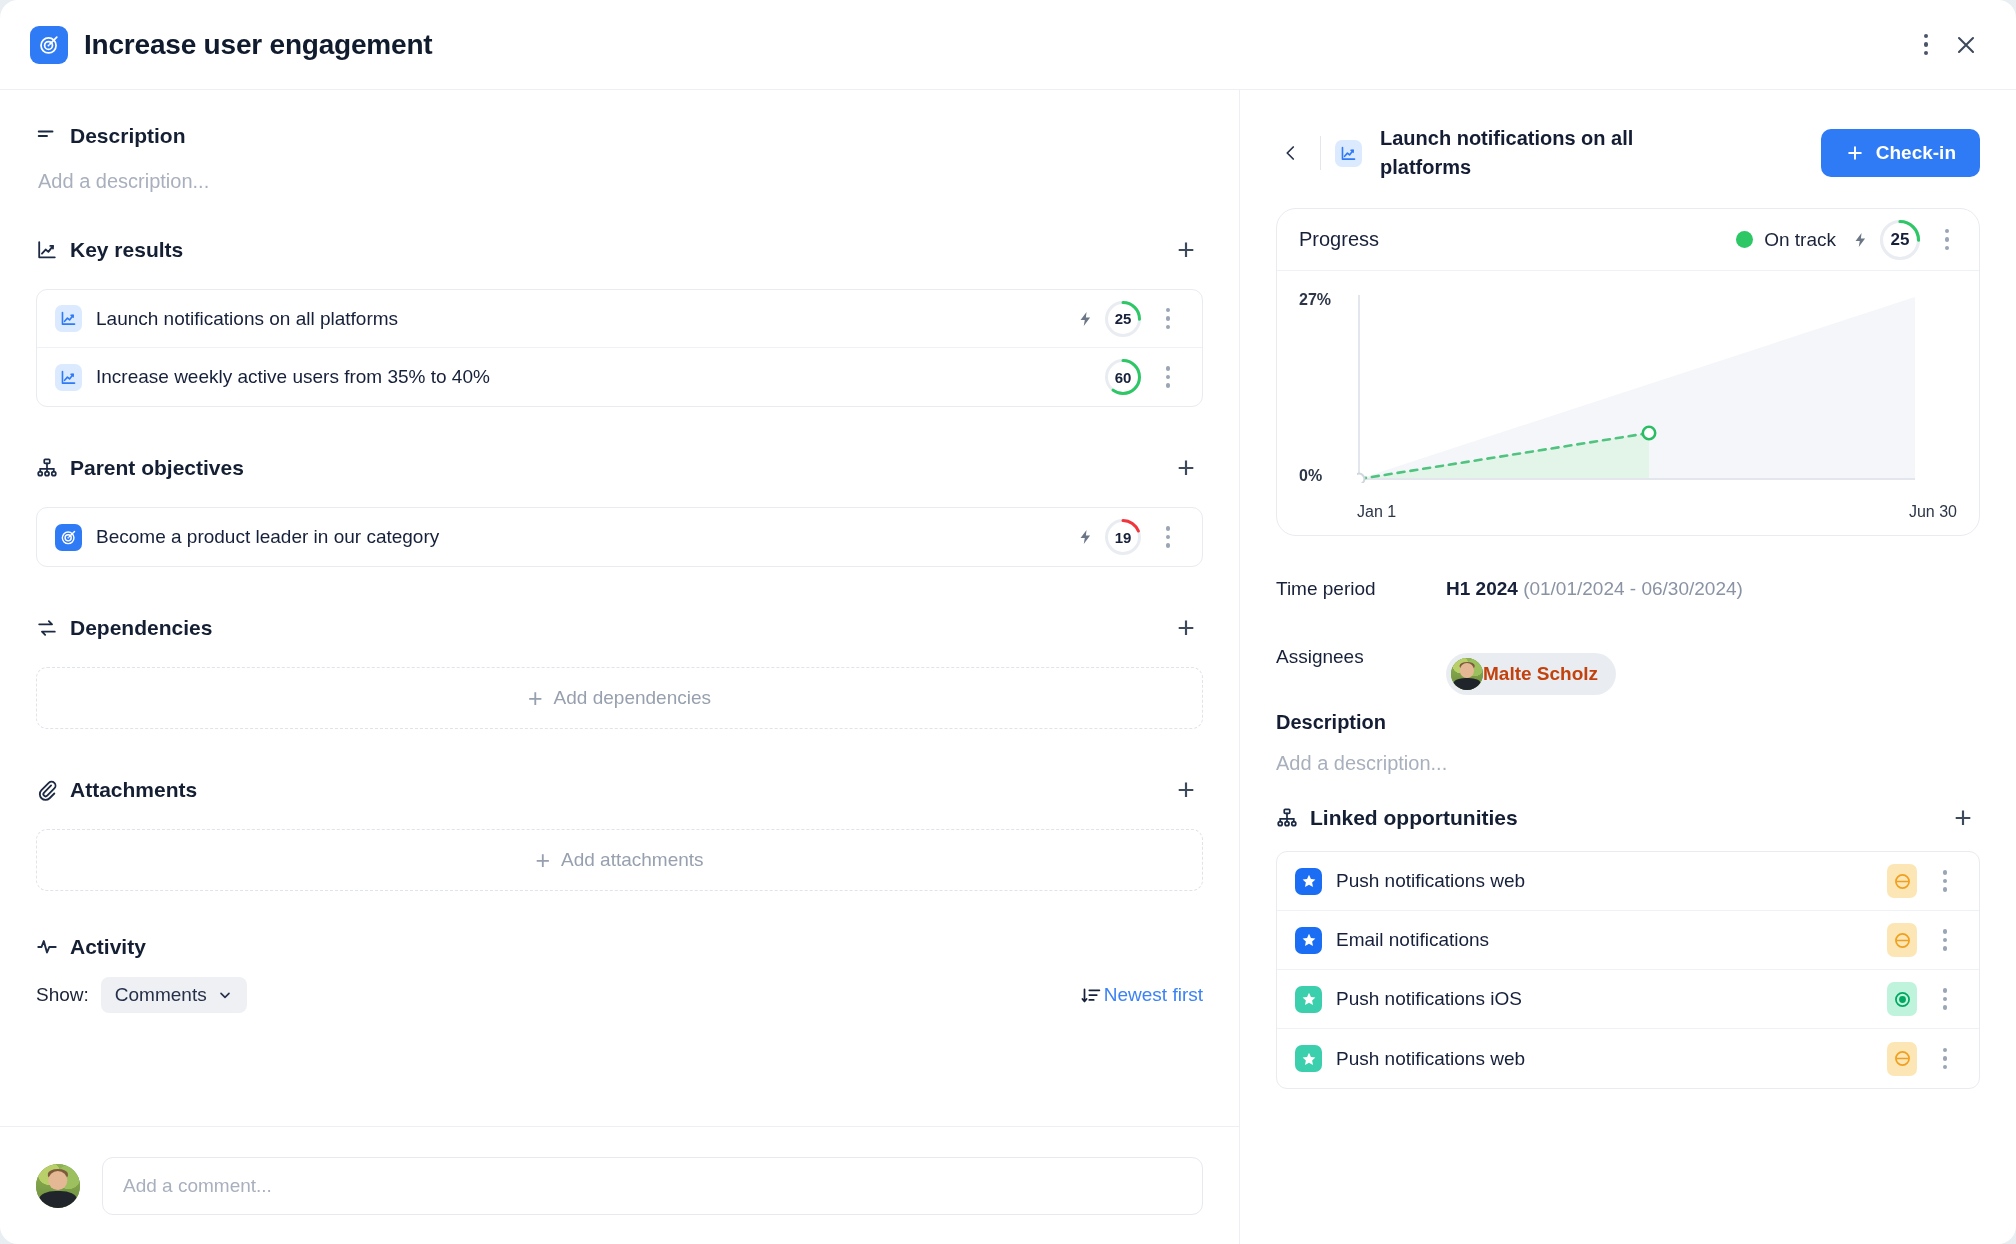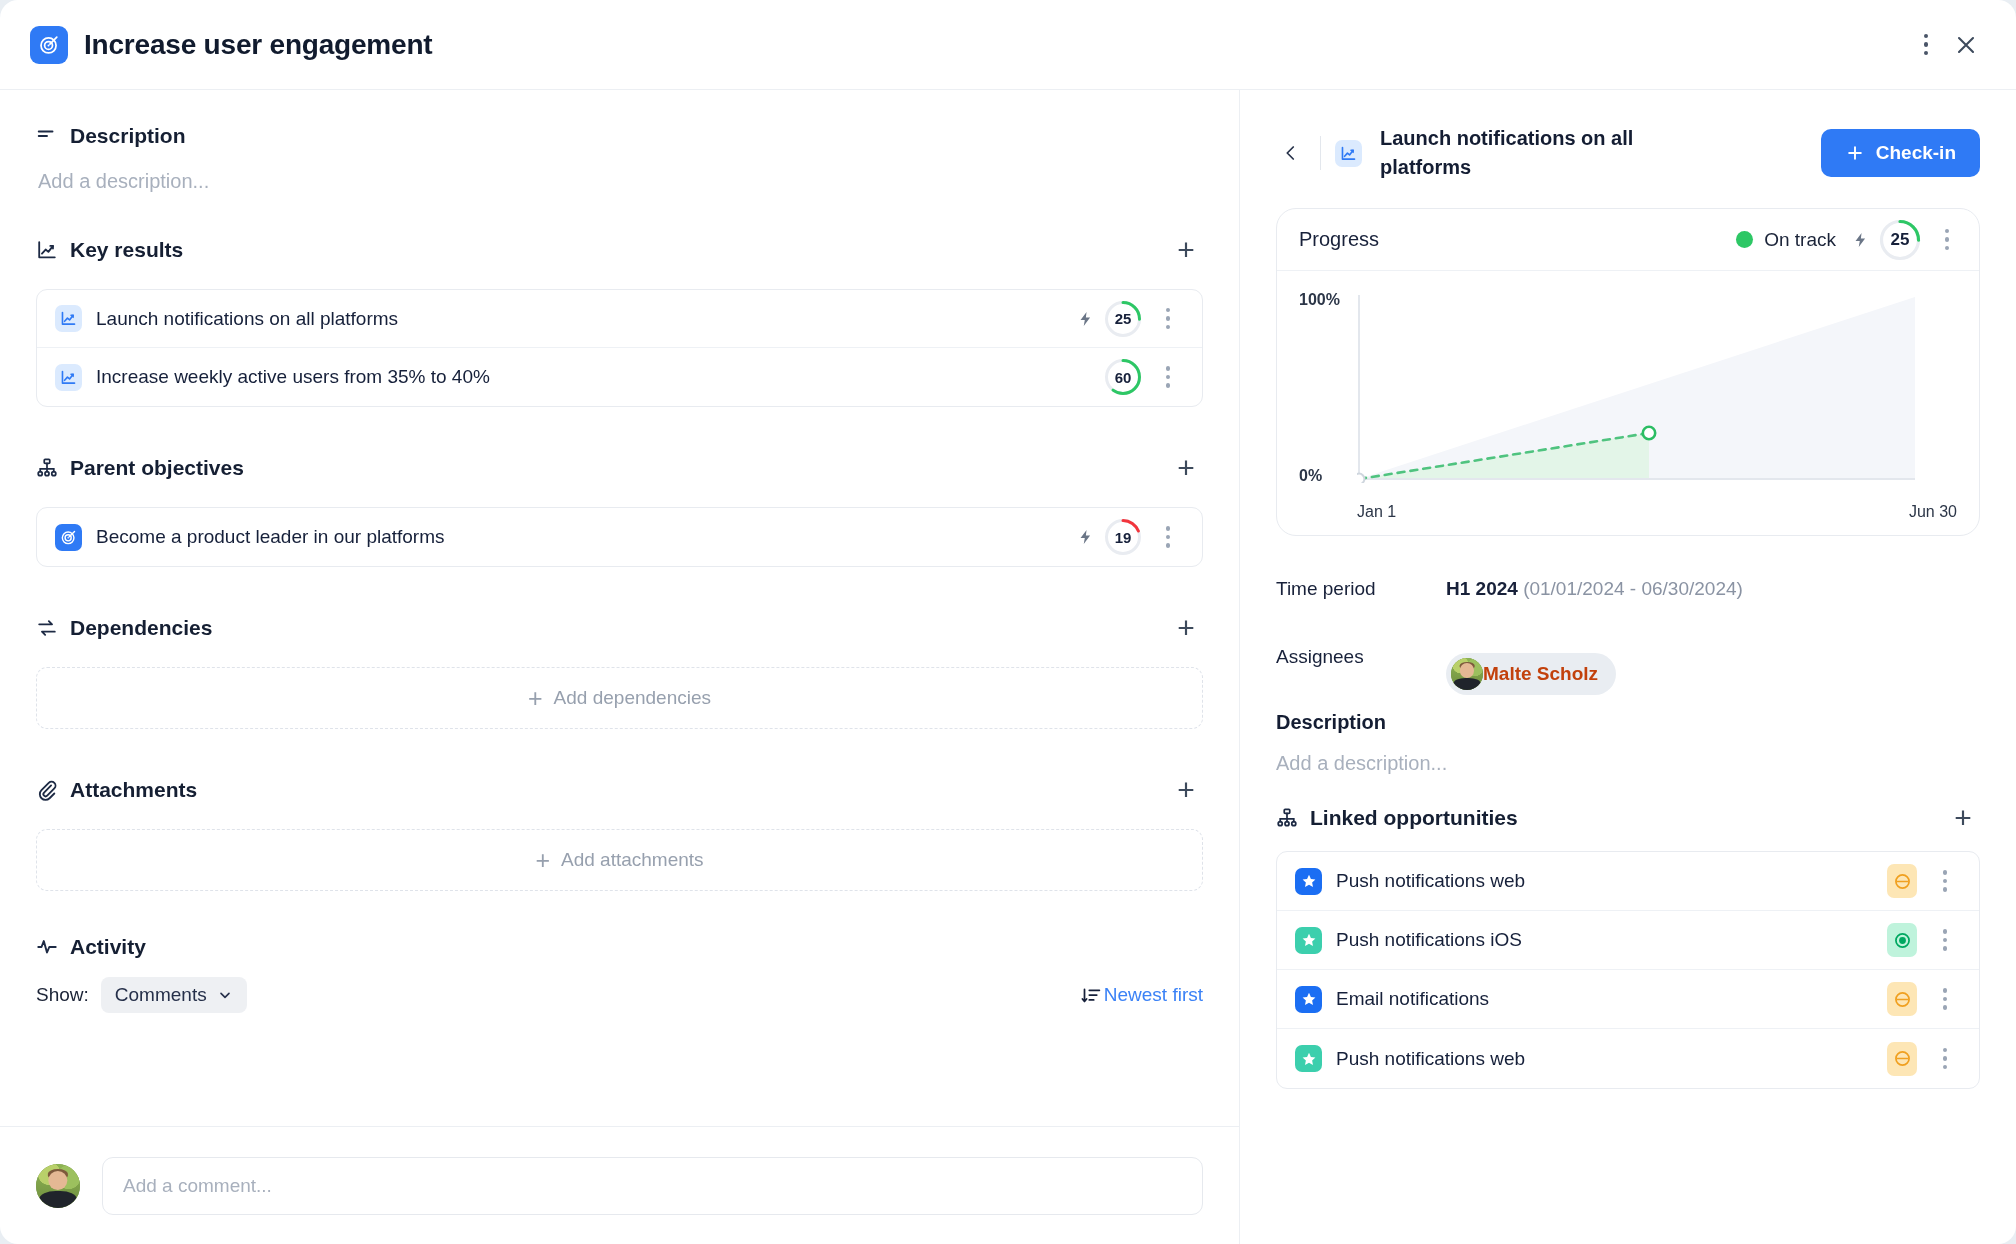--- a/index.html
+++ b/index.html
@@ -341,21 +341,21 @@
         <div class="card">
           <div class="row">
             <span class="mini-icon objective">
               <svg width="17" height="17" viewBox="0 0 24 24" fill="none" stroke="#ffffff" stroke-width="2" stroke-linecap="round">
                 <circle cx="11.5" cy="12.5" r="8.2"></circle>
                   <circle cx="11.5" cy="12.5" r="4.3"></circle>
                 <circle cx="11.5" cy="12.5" r="1.1" fill="#fff" stroke="none"></circle>
                   <path d="M13 11 L20.5 3.5"></path>
               </svg>
             </span>
-            <span class="label">Become a product leader in our platforms</span>
+            <span class="label">Become a product leader in our category</span>
             <span class="grow"></span>
             <svg class="bolt" viewBox="0 0 24 24" fill="#6b7687">
                 <path d="M13.5 2 L5 13.5 H11 L9.5 22 L18.5 10 H12.5 Z"></path>
               </svg>
             <span class="ring">
               <svg width="38" height="38" viewBox="0 0 38 38">
                 <circle cx="19" cy="19" r="16.5" fill="none" stroke="#e9ecf1" stroke-width="3"></circle>
                 <circle cx="19" cy="19" r="16.5" fill="none" stroke="#f2353c" stroke-width="3" stroke-linecap="round" stroke-dasharray="19.7 103.7" transform="rotate(-90 19 19)"></circle>
               </svg>
               <span class="num">19</span>
@@ -483,21 +483,21 @@
             <span class="kebab light">
                 <i></i>
                 <i></i>
                 <i></i>
               </span>
           </span>
         </div>
 
         <div class="chart-wrap">
           <div class="chart-box">
-            <div class="ylab" style="top:2px;">100%</div>
+            <div class="ylab" style="top:2px;">27%</div>
             <div class="ylab" style="top:178px;">0%</div>
             <div class="xlab" style="left:58px;">Jan 1</div>
             <div class="xlab" style="right:0;">Jun 30</div>
 
             <svg style="position:absolute; left:58px; top:6px;" width="560" height="188" viewBox="0 0 560 188">
 
               <polygon points="2,184 558,2 558,184" fill="#f4f6fa"></polygon>
 
               <polygon points="2,184 292,138 292,184" fill="#e3f5e8"></polygon>
 
@@ -569,20 +569,43 @@
           <span class="icon-btn">
             <span class="kebab light">
                 <i></i>
                 <i></i>
                 <i></i>
               </span>
           </span>
         </div>
 
         <div class="row" style="height:59px;">
+          <span class="mini-icon star-blue">
+            <svg width="16" height="16" viewBox="0 0 24 24" fill="#ffffff">
+                <path d="M12 2.6 L14.9 8.9 L21.6 9.7 L16.7 14.3 L18 21 L12 17.7 L6 21 L7.3 14.3 L2.4 9.7 L9.1 8.9 Z"></path>
+              </svg>
+          </span>
+          <span class="label">Email notifications</span>
+          <span class="grow"></span>
+          <span class="badge-sq amber">
+            <svg width="19" height="19" viewBox="0 0 24 24" fill="none">
+              <circle cx="12" cy="12" r="8.3" stroke="#f0a020" stroke-width="2.2"></circle>
+              <path d="M5.4 12 H18.6" stroke="#f0a020" stroke-width="2.2" stroke-linecap="round"></path>
+            </svg>
+          </span>
+          <span class="icon-btn">
+            <span class="kebab light">
+                <i></i>
+                <i></i>
+                <i></i>
+              </span>
+          </span>
+        </div>
+
+        <div class="row" style="height:59px;">
           <span class="mini-icon star-teal">
             <svg width="16" height="16" viewBox="0 0 24 24" fill="#ffffff">
                 <path d="M12 2.6 L14.9 8.9 L21.6 9.7 L16.7 14.3 L18 21 L12 17.7 L6 21 L7.3 14.3 L2.4 9.7 L9.1 8.9 Z"></path>
               </svg>
           </span>
           <span class="label">Push notifications iOS</span>
           <span class="grow"></span>
           <span class="badge-sq green">
             <svg width="19" height="19" viewBox="0 0 24 24" fill="none">
               <circle cx="12" cy="12" r="8.3" stroke="#00a861" stroke-width="2.2"></circle>
@@ -592,43 +615,20 @@
           <span class="icon-btn">
             <span class="kebab light">
                 <i></i>
                 <i></i>
                 <i></i>
               </span>
           </span>
         </div>
 
         <div class="row" style="height:59px;">
-          <span class="mini-icon star-blue">
-            <svg width="16" height="16" viewBox="0 0 24 24" fill="#ffffff">
-                <path d="M12 2.6 L14.9 8.9 L21.6 9.7 L16.7 14.3 L18 21 L12 17.7 L6 21 L7.3 14.3 L2.4 9.7 L9.1 8.9 Z"></path>
-              </svg>
-          </span>
-          <span class="label">Email notifications</span>
-          <span class="grow"></span>
-          <span class="badge-sq amber">
-            <svg width="19" height="19" viewBox="0 0 24 24" fill="none">
-              <circle cx="12" cy="12" r="8.3" stroke="#f0a020" stroke-width="2.2"></circle>
-              <path d="M5.4 12 H18.6" stroke="#f0a020" stroke-width="2.2" stroke-linecap="round"></path>
-            </svg>
-          </span>
-          <span class="icon-btn">
-            <span class="kebab light">
-                <i></i>
-                <i></i>
-                <i></i>
-              </span>
-          </span>
-        </div>
-
-        <div class="row" style="height:59px;">
           <span class="mini-icon star-teal">
             <svg width="16" height="16" viewBox="0 0 24 24" fill="#ffffff">
                 <path d="M12 2.6 L14.9 8.9 L21.6 9.7 L16.7 14.3 L18 21 L12 17.7 L6 21 L7.3 14.3 L2.4 9.7 L9.1 8.9 Z"></path>
               </svg>
           </span>
           <span class="label">Push notifications web</span>
           <span class="grow"></span>
           <span class="badge-sq amber">
             <svg width="19" height="19" viewBox="0 0 24 24" fill="none">
               <circle cx="12" cy="12" r="8.3" stroke="#f0a020" stroke-width="2.2"></circle>

